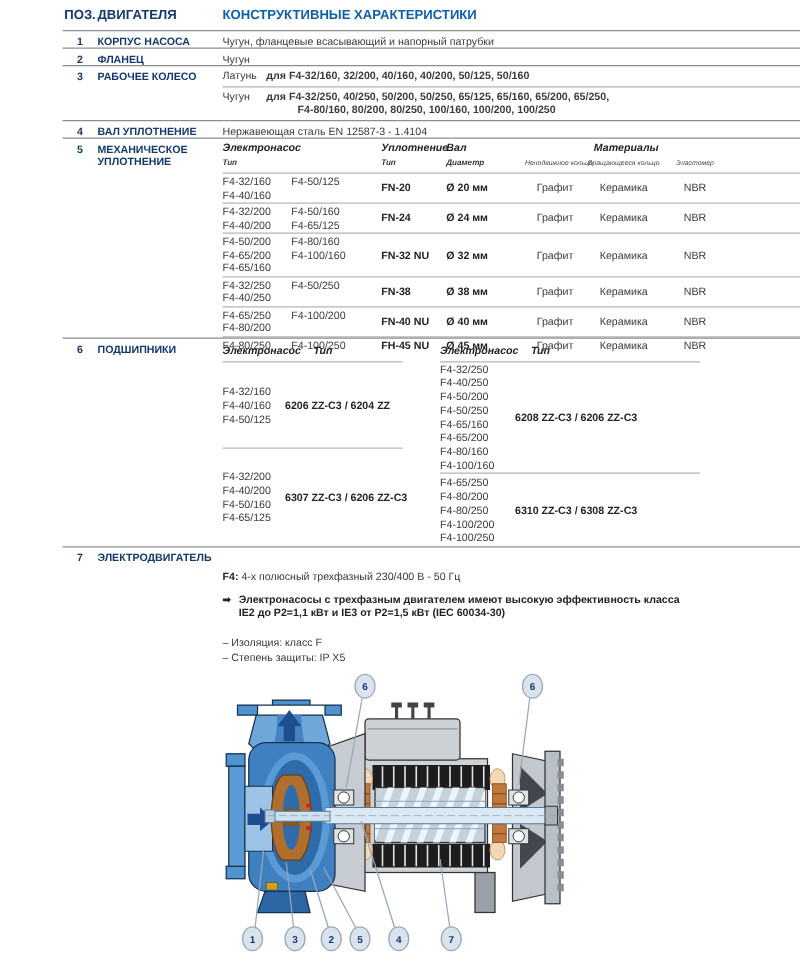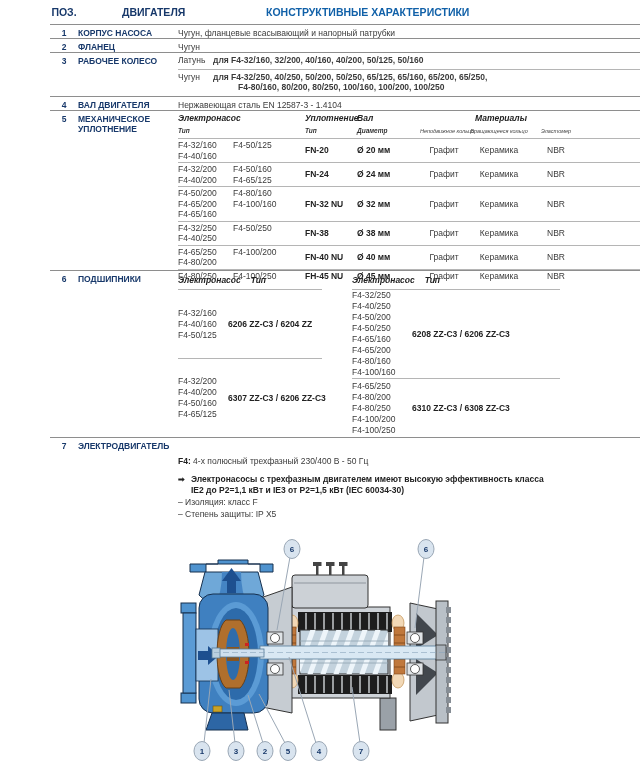--- a/index.html
+++ b/index.html
@@ -41,31 +41,31 @@
          font-size:8.5px;font-weight:bold;font-style:italic;color:#222;}
   .bgroup{display:flex;align-items:center;box-sizing:border-box;}
   .bgroup.sep{border-top:1px solid #b5b5b5;}
   .bmodels div{line-height:11px;font-size:8.5px;white-space:nowrap;}
   .btype{font-size:8.5px;font-weight:bold;color:#222;white-space:nowrap;}
   
   .m-line1{margin-top:18px;}
   .m-line1 b{color:#222;}
   .m-note{display:flex;margin-top:7px;font-weight:bold;color:#222;line-height:11px;}
   .m-note .arr{width:13px;flex:0 0 13px;font-size:8px;}
-  .m-bullets{margin-top:0;}
+  .m-bullets{margin-top:12px;}
   .m-bullets div{line-height:12px;}
   .diagram{position:absolute;left:0;top:517px;width:643px;height:264px;}
   svg text.callout-n{font-family:"Liberation Sans",sans-serif;font-size:8px;font-weight:bold;fill:#17386a;}
 </style>
 </head>
 <body>
 
 <div class="page">
 
-  <div class="hdrrow" style="top:6px;gap:44px;">
+  <div class="hdrrow" style="top:6px;">
     <span class="hdr-pos">ПОЗ.</span>
     <span class="hdr-comp">ДВИГАТЕЛЯ</span>
     <span class="hdr-char">КОНСТРУКТИВНЫЕ ХАРАКТЕРИСТИКИ</span>
   </div>
 
   <div class="row bt" style="top:24px;height:14px;">
     <span class="pos">1</span>
     <span class="comp">КОРПУС НАСОСА</span>
     <span class="content">Чугун, фланцевые всасывающий и напорный патрубки</span>
   </div>
@@ -91,21 +91,21 @@
           <div class="r3txt">
             <div>для F4-32/250, 40/250, 50/200, 50/250, 65/125, 65/160, 65/200, 65/250,</div>
             <div class="cont">F4-80/160, 80/200, 80/250, 100/160, 100/200, 100/250</div>
           </div>
         </div>
       </div>
   </div>
 
   <div class="row bt" style="top:96px;height:14px;">
     <span class="pos">4</span>
-    <span class="comp">ВАЛ ДВИГАТЕЛЯ</span>
+    <span class="comp">ВАЛ УПЛОТНЕНИЕ</span>
     <span class="content">Нержавеющая сталь EN 12587-3 - 1.4104</span>
   </div>
 
   <div class="row bt" style="top:110px;height:160px;">
     <span class="pos">5</span>
     <span class="comp">МЕХАНИЧЕСКОЕ УПЛОТНЕНИЕ</span>
     <div class="content" style="padding-top:2px;">
       <div class="seal-head">
         <div class="sealgrid">
           <span class="sh1 pump-span">Электронасос</span>

